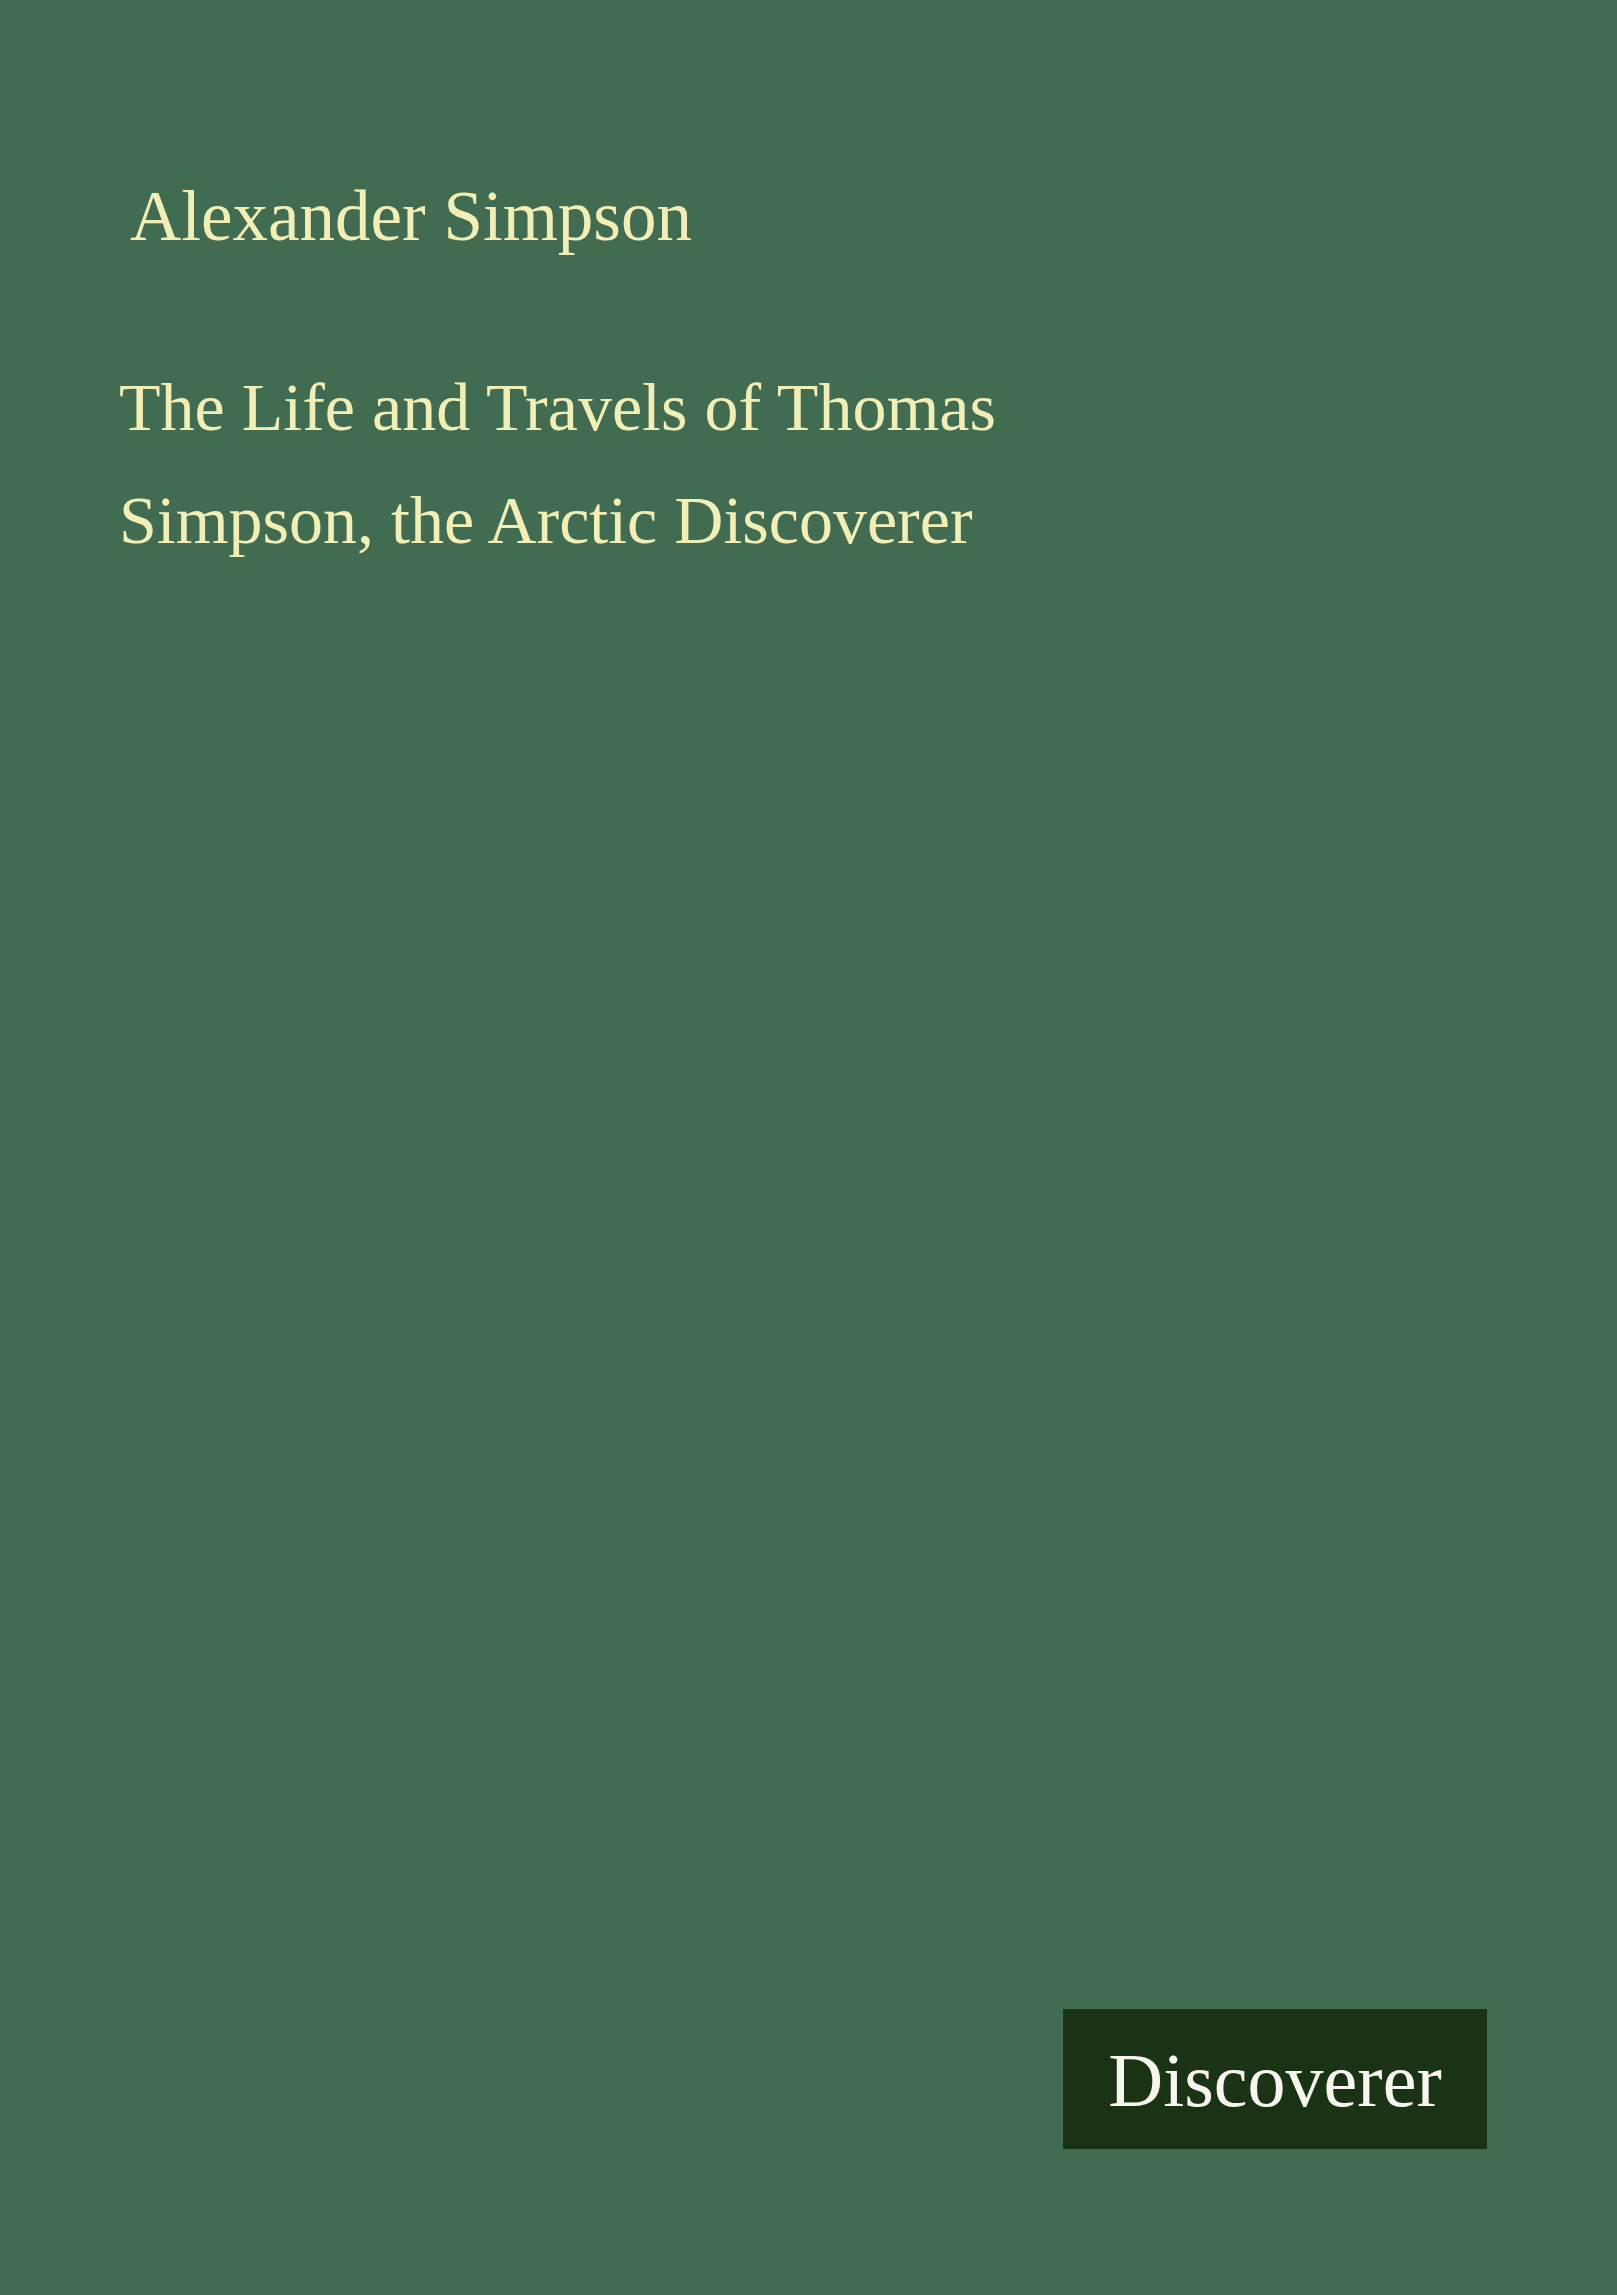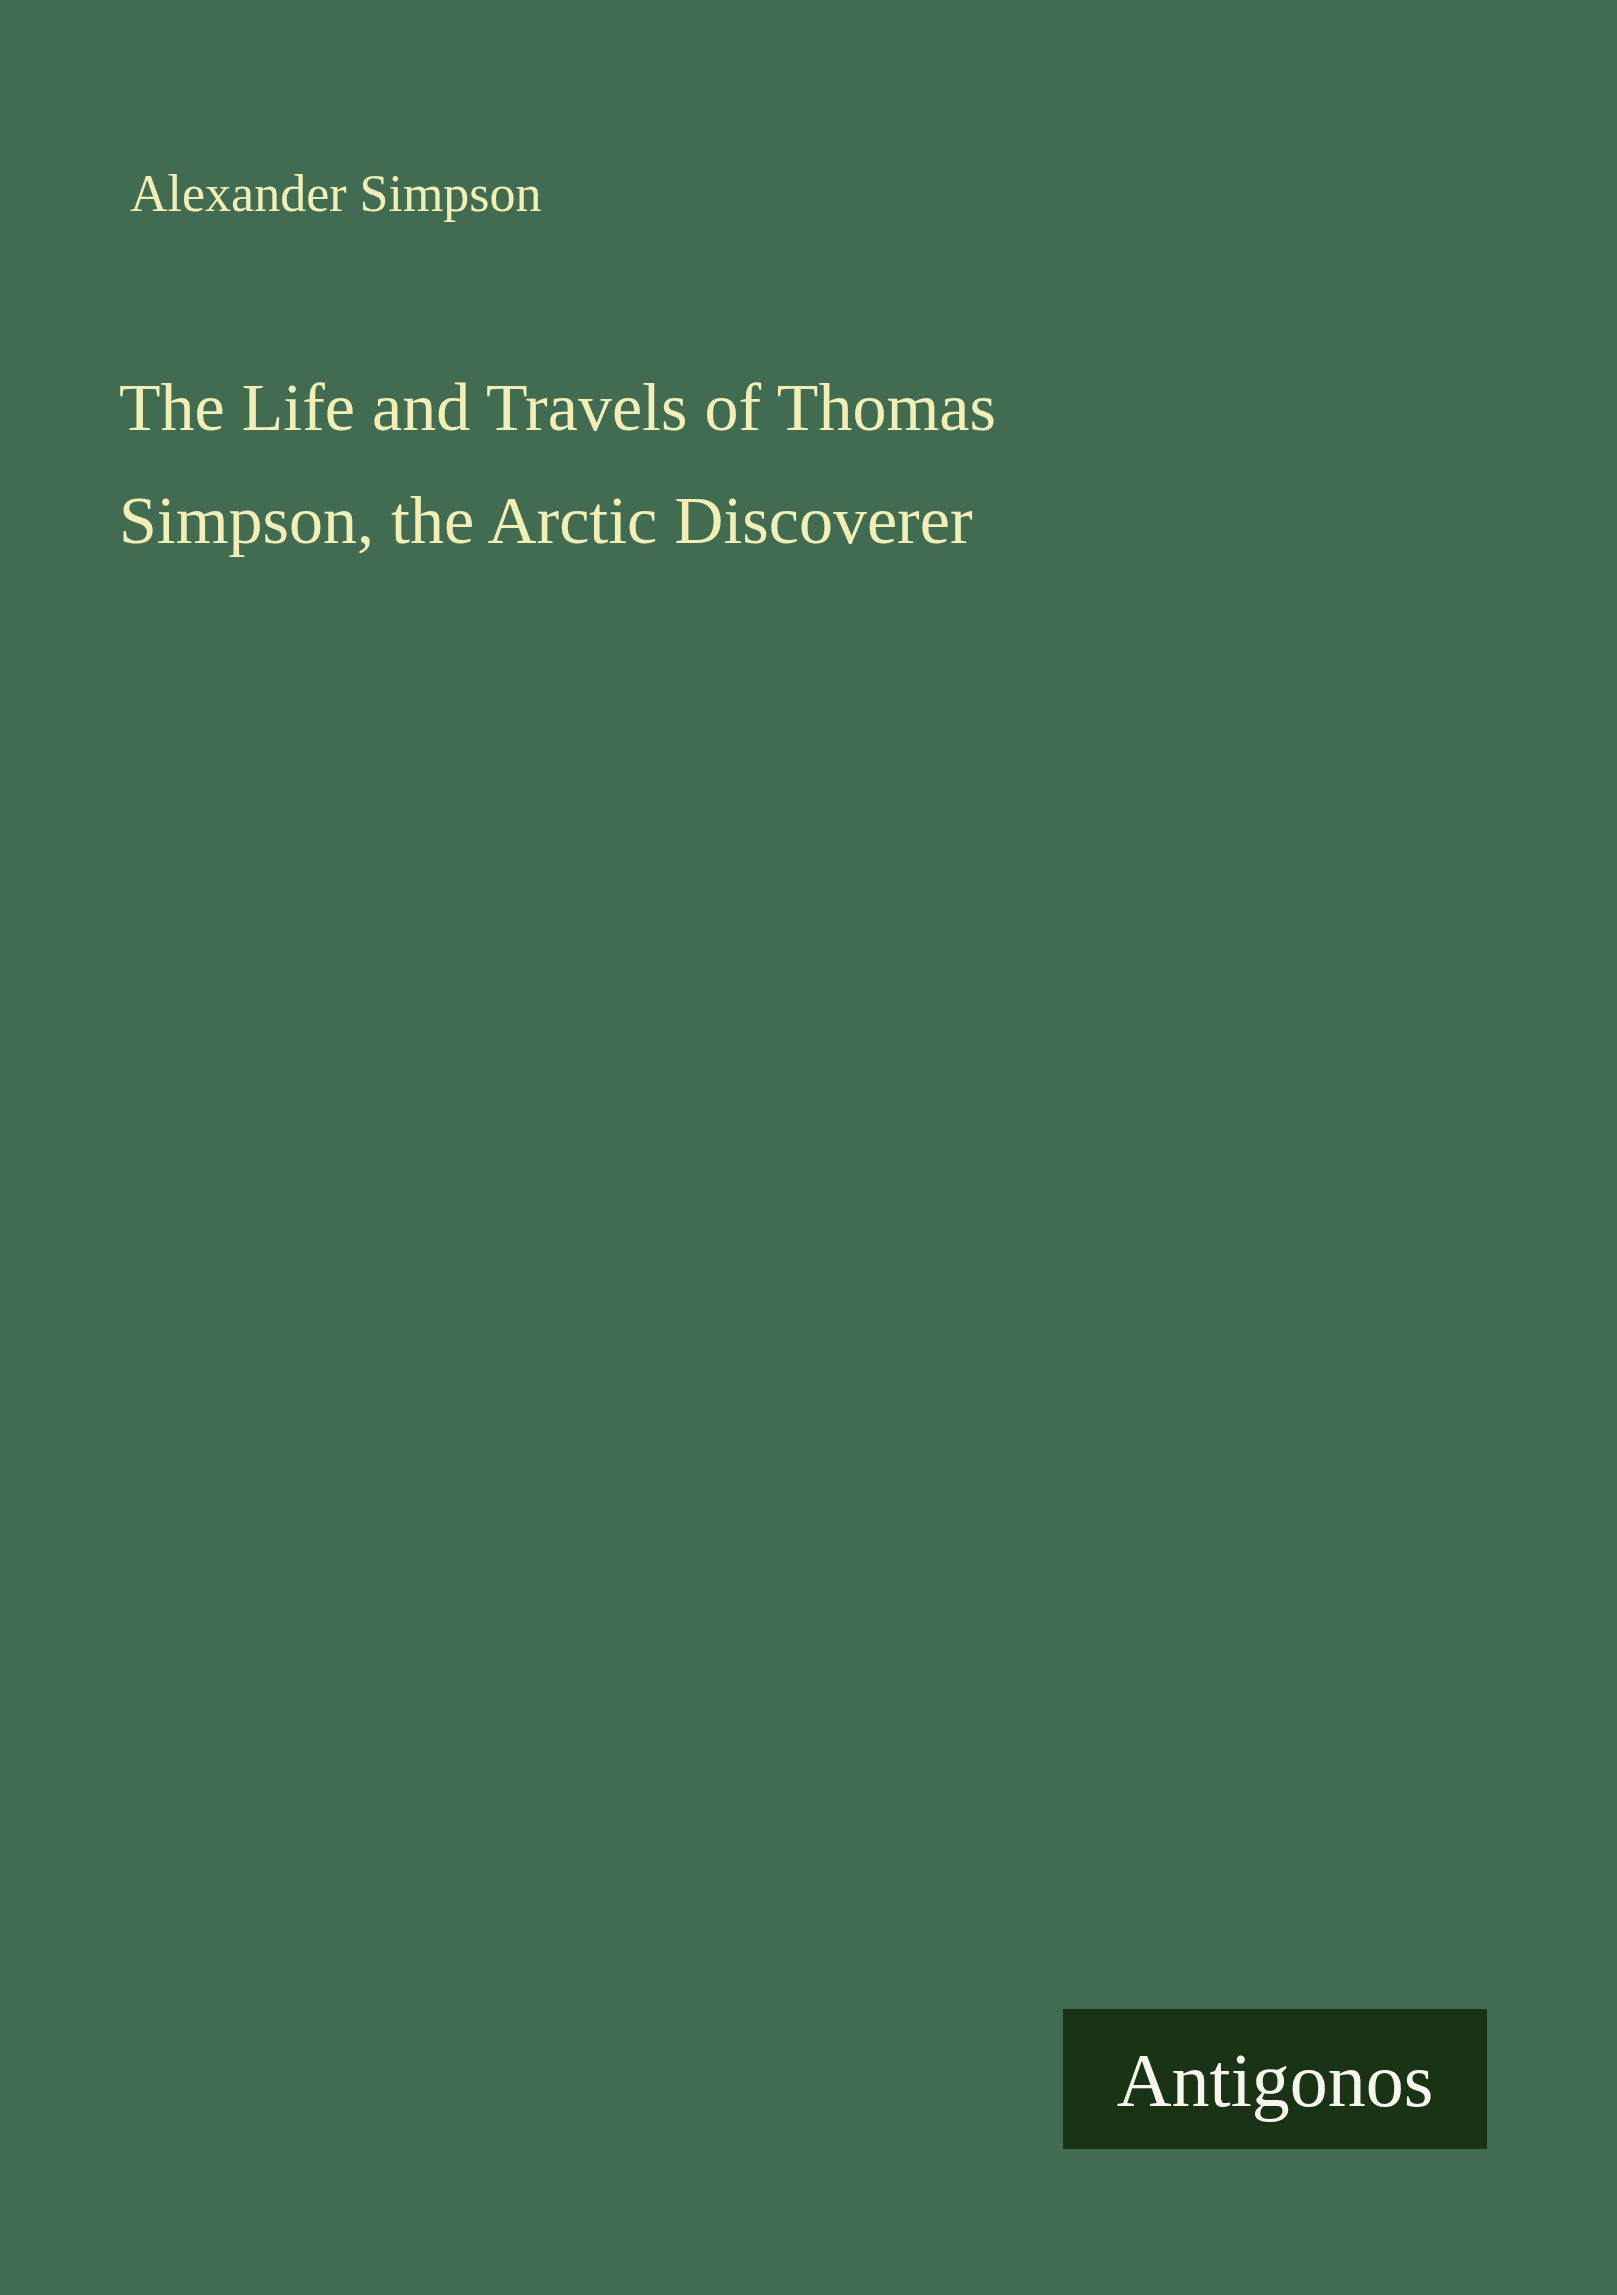--- a/index.html
+++ b/index.html
@@ -14,22 +14,22 @@
     background: var(--bg, #426c52);
     font-family: "Liberation Serif", serif;
   }
   .cover {
     position: absolute;
     inset: 0;
   }
   .author {
     position: absolute;
     left: 130px;
-    top: 164px;
-    font-size: 52px;
+    top: 176px;
+    font-size: 71px;
     line-height: 1.15;
     color: var(--cream, #f1eeb6);
     letter-spacing: 0px;
     white-space: nowrap;
   }
   .title {
     position: absolute;
     left: 119px;
     top: 351px;
     color: var(--cream, #f1eeb6);
@@ -66,17 +66,17 @@
 <div class="cover">
 
   <div class="author">Alexander Simpson</div>
 
   <h1 class="title">
     <div class="line">The Life and Travels of Thomas</div>
     <div class="line">Simpson, the Arctic Discoverer</div>
   </h1>
 
   <div class="publisher-box">
-    <span class="publisher-name">Antigonos</span>
+    <span class="publisher-name">Discoverer</span>
   </div>
 
 </div>
 
 
 </body></html>

